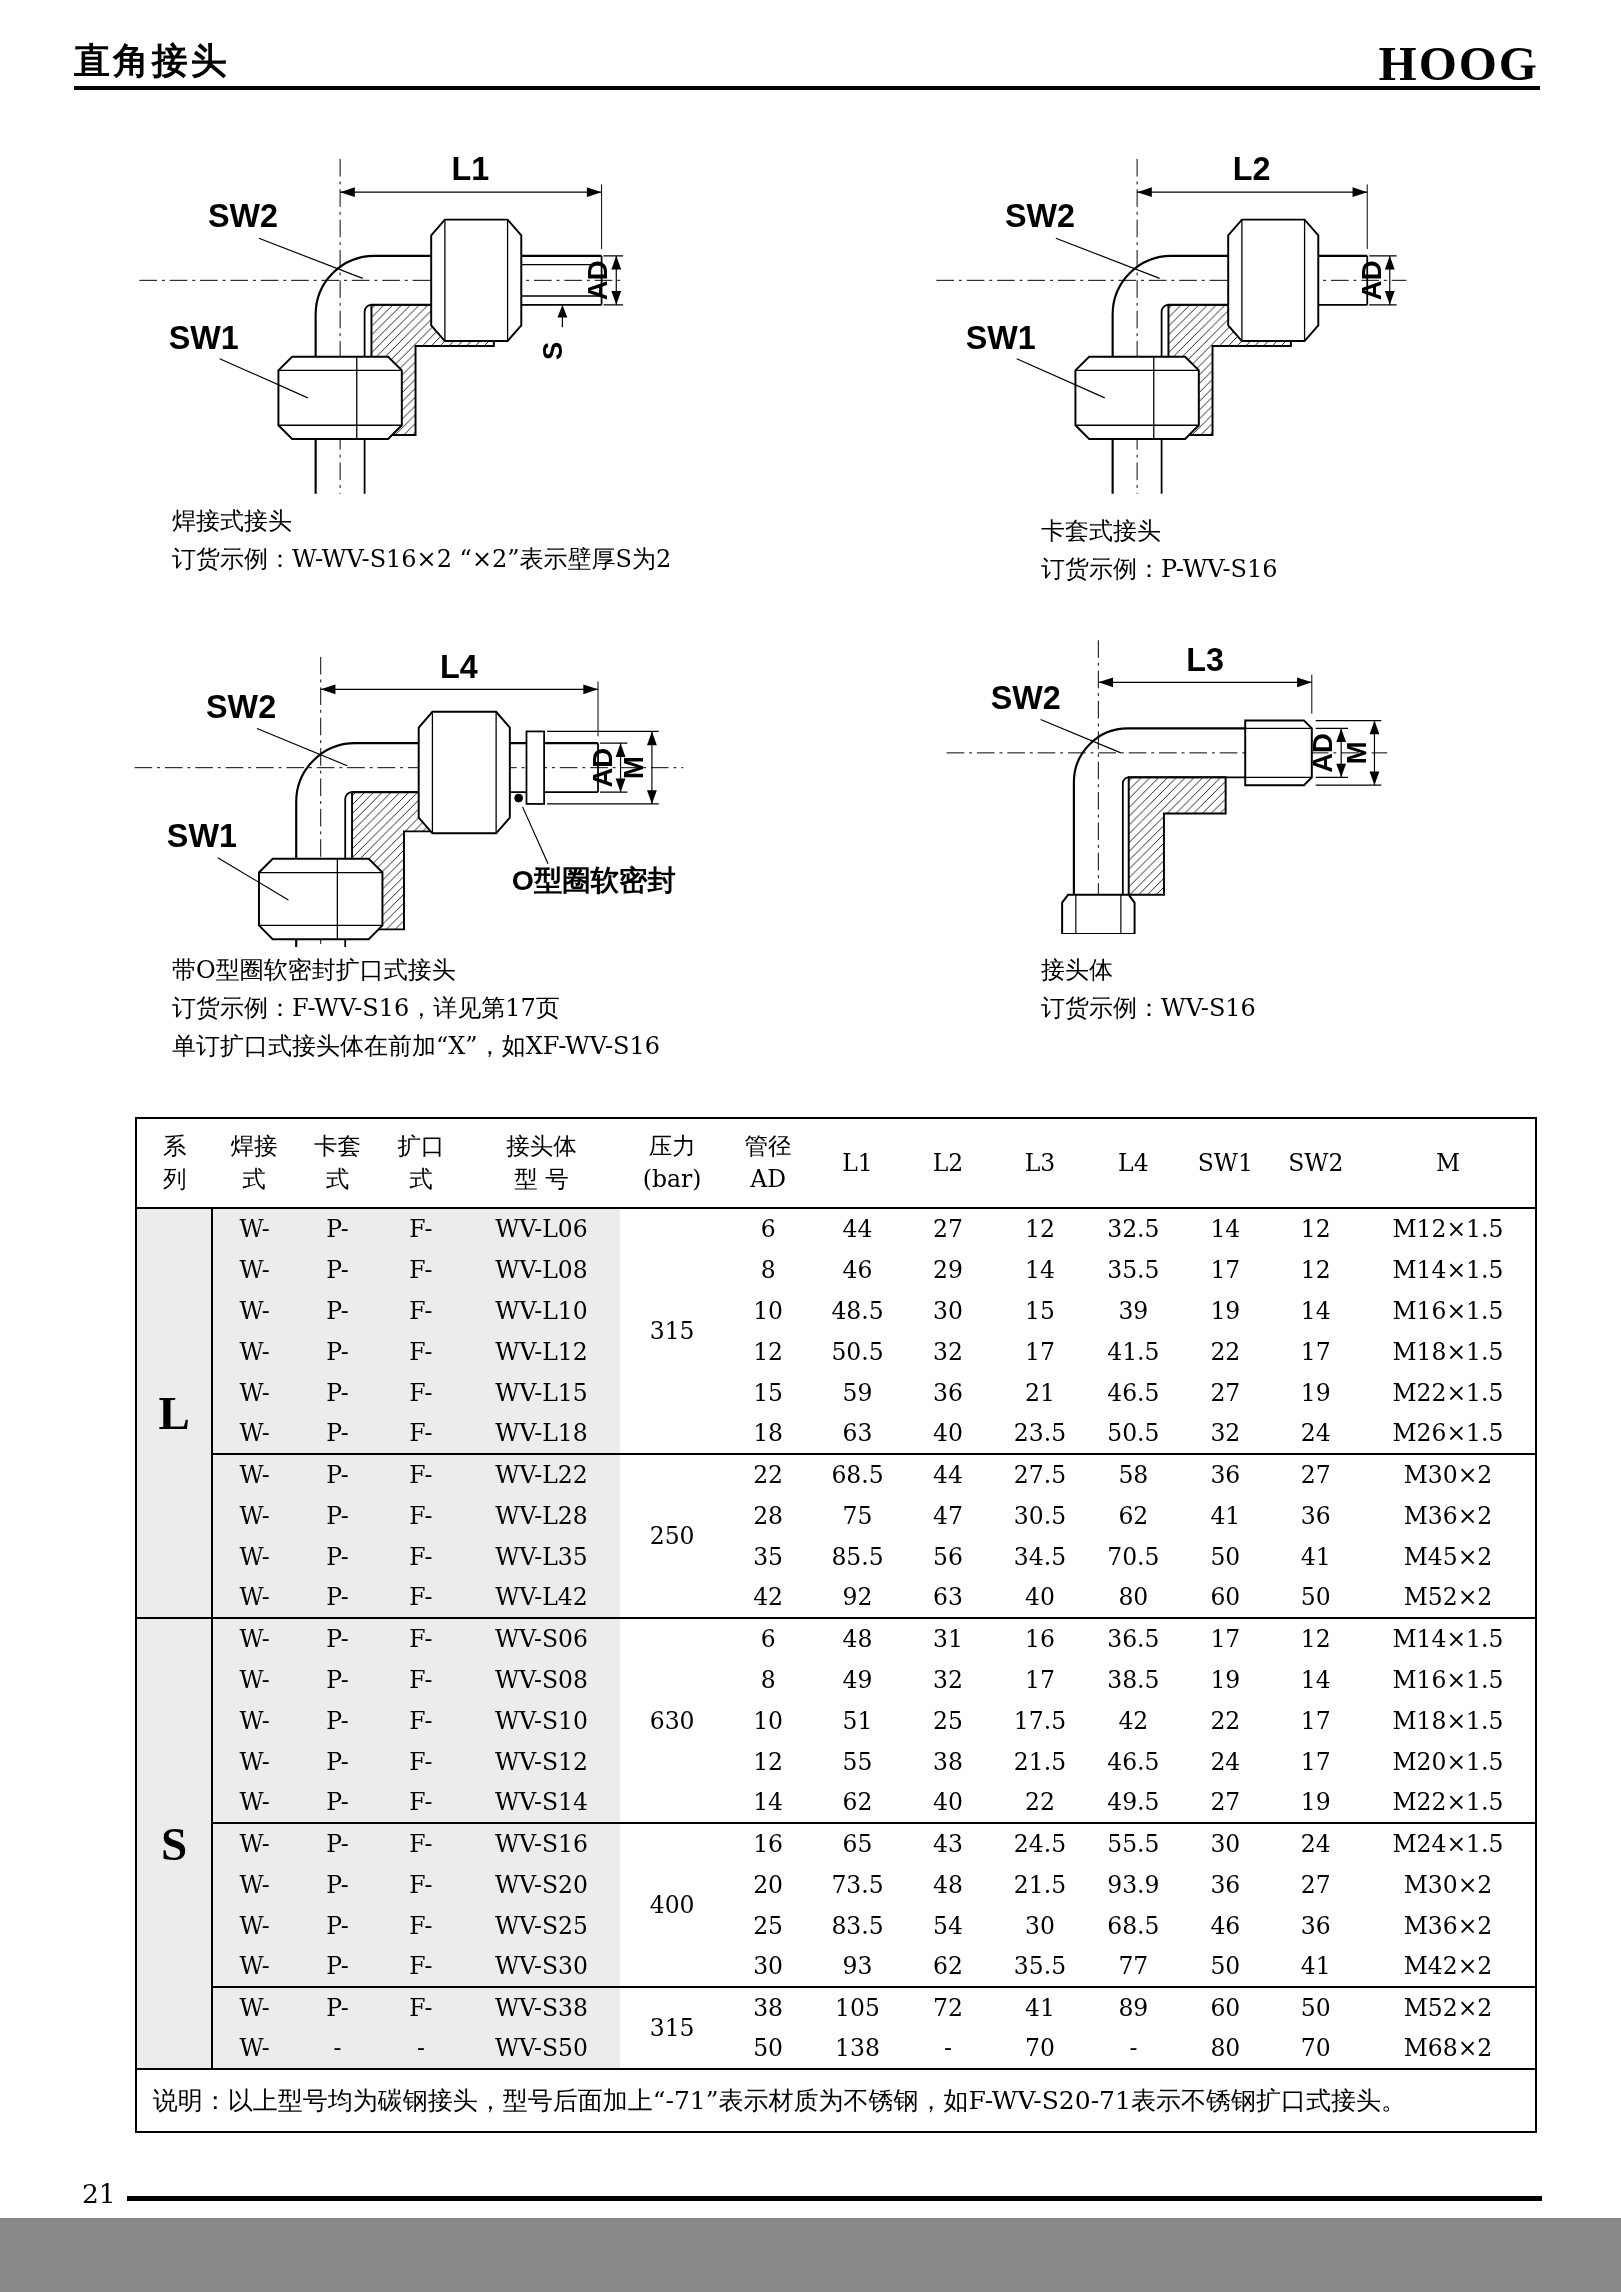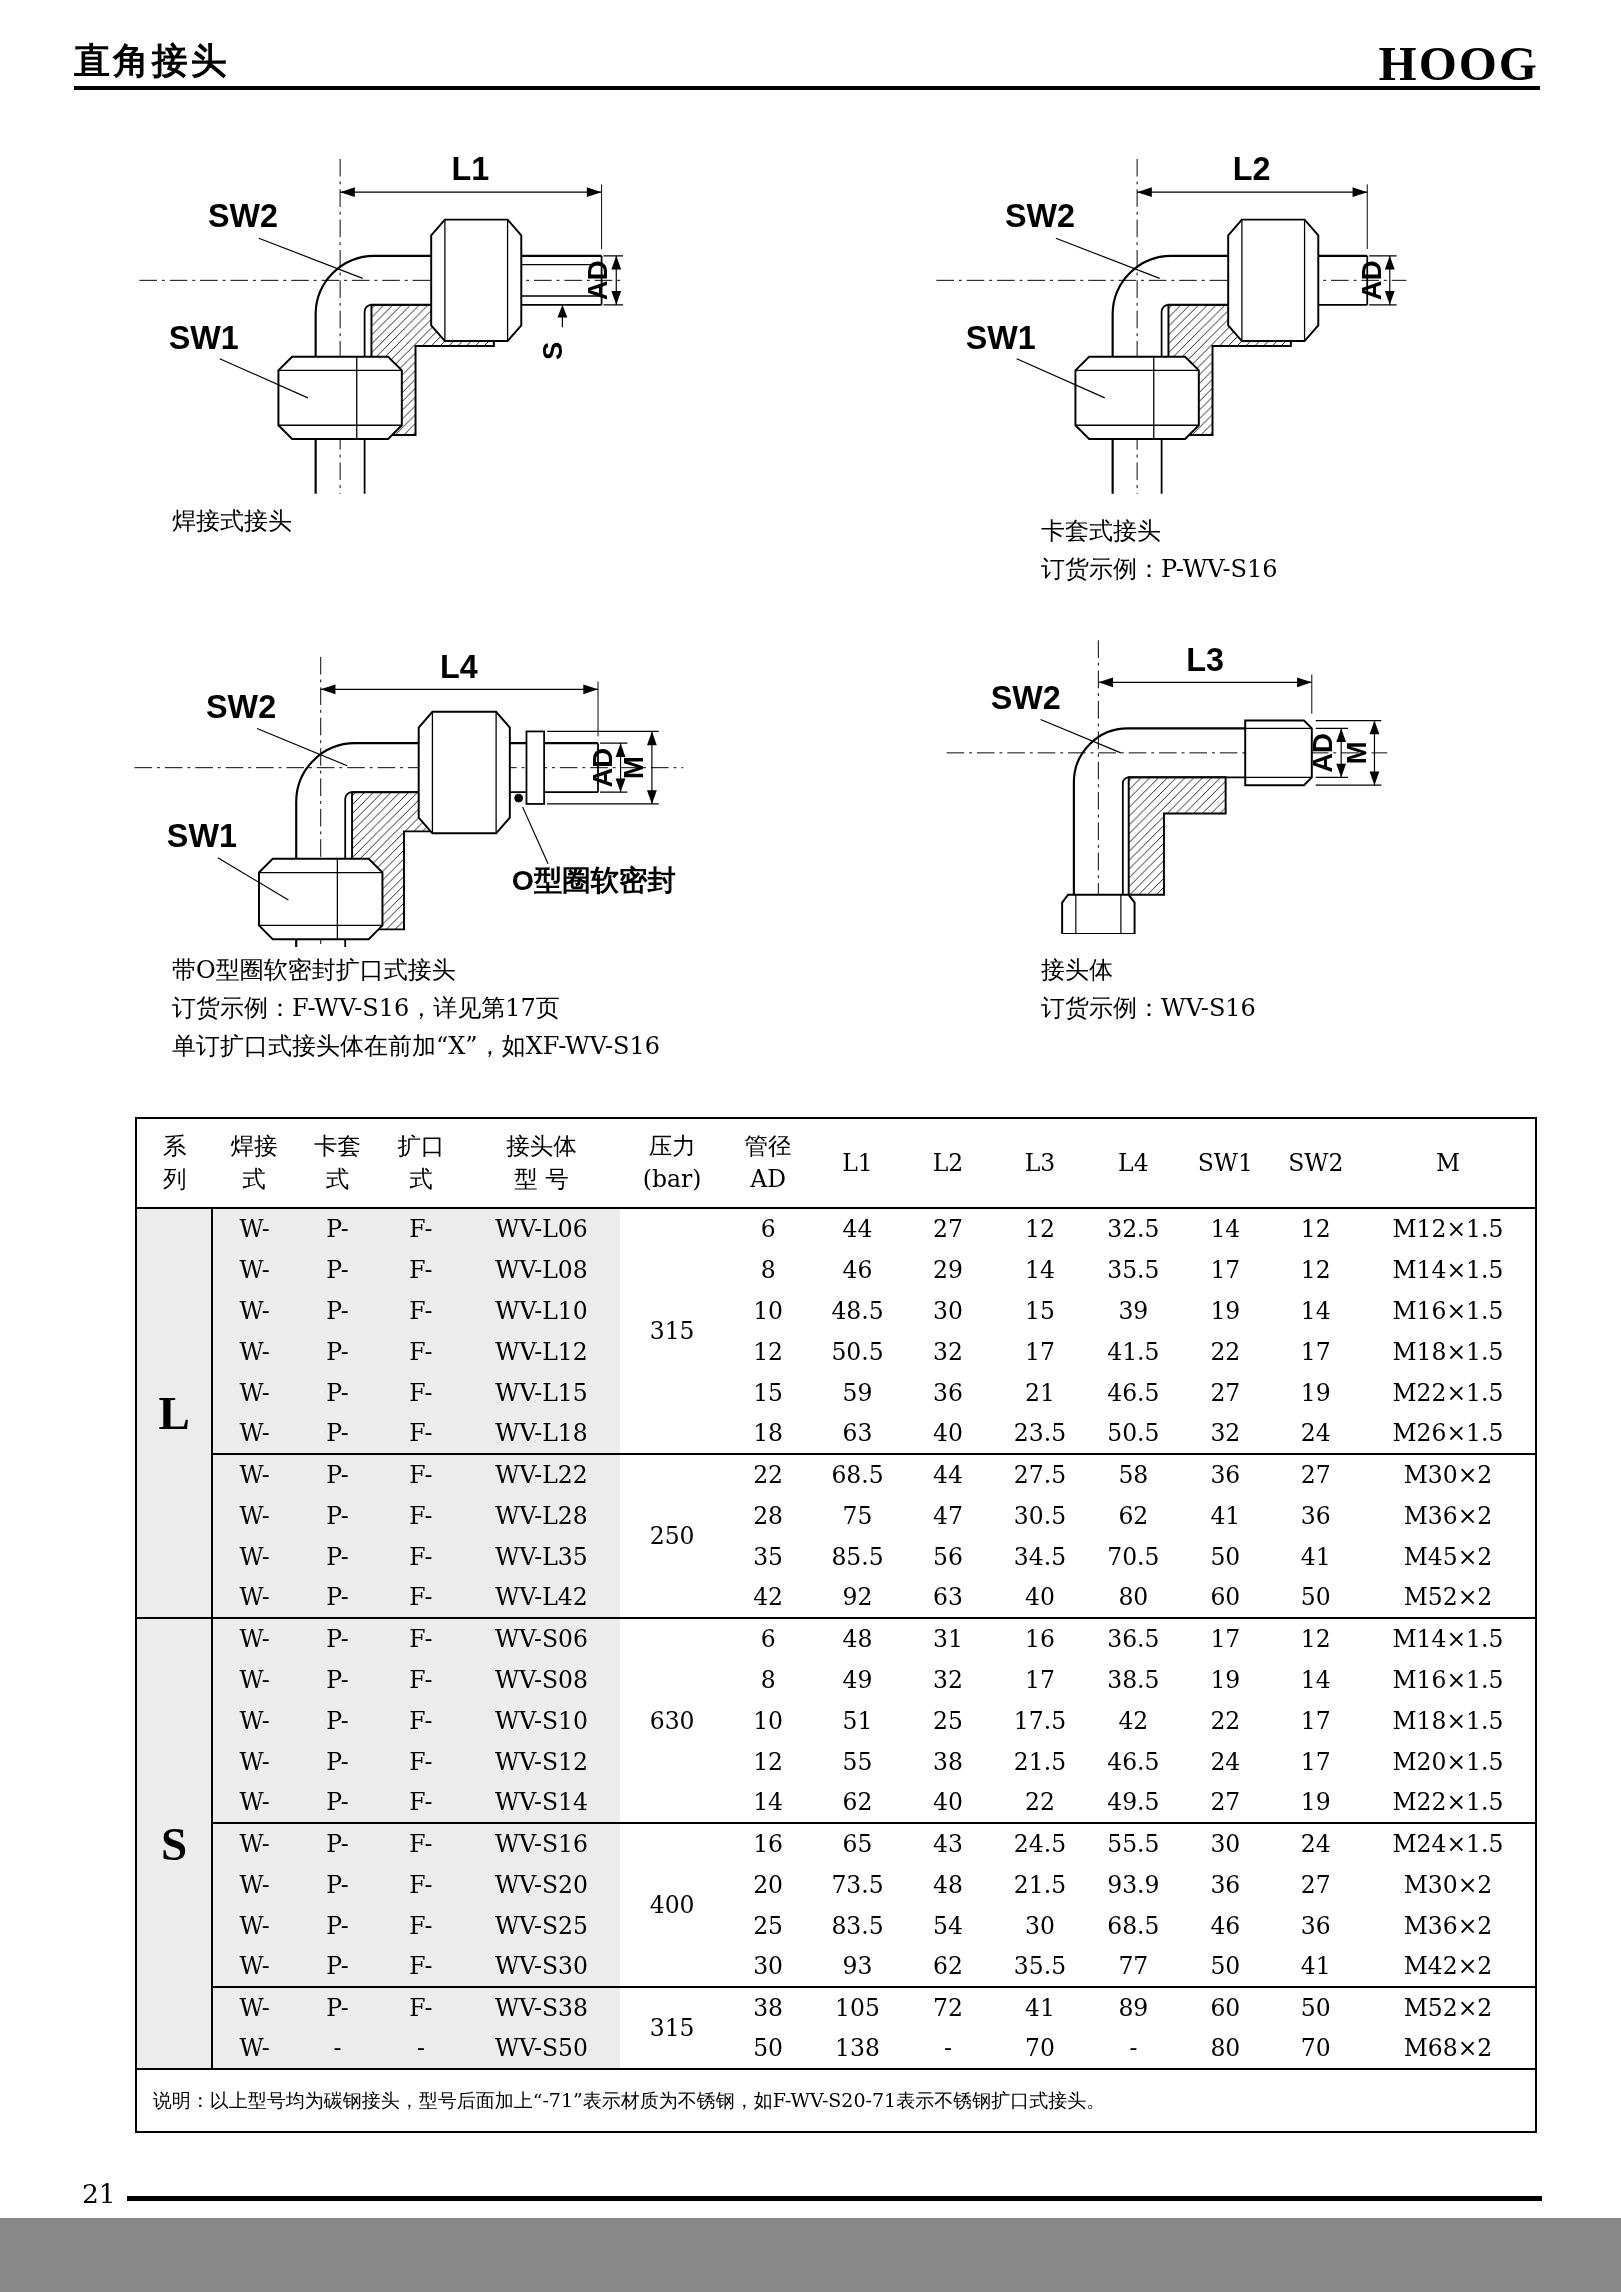--- a/index.html
+++ b/index.html
@@ -23,21 +23,21 @@
   th{font-weight:normal;border-bottom:2.9px solid #000;vertical-align:middle;padding:0;}
   th div{line-height:33px;text-align:center;}
   thead tr{height:90px;}
   tbody tr{height:41px;}
   td{text-align:center;vertical-align:middle;padding:0;}
   td.g{background:#ececec;}
   td.series{border-right:2px solid #000;font-size:47px;font-weight:bold;
             font-family:"Liberation Serif","DejaVu Serif",serif;}
   tr.gsep td{border-top:2.9px solid #000;}
   tr.noterow{height:63px;}
-  td.note{border-top:2.9px solid #000;text-align:left;padding:0 15.7px;font-size:19px;}
+  td.note{border-top:2.9px solid #000;text-align:left;padding:0 15.7px;font-size:25px;}
   
   .pageno{position:absolute;left:82px;top:2178px;font-family:"DejaVu Serif",serif;font-size:26.5px;}
   .footrule{position:absolute;left:127px;top:2196px;width:1415px;height:4.9px;background:#000;}
 </style>
 </head>
 <body>
 
 <div class="page">
 
   <div class="hdr-title">直角接头</div>
@@ -139,20 +139,21 @@
         <text x="100" y="136" font-size="33">SW2</text>
         <path d="M152,147 L258,188" stroke="#000" stroke-width="1.2"></path>
         <text x="60" y="260" font-size="33">SW1</text>
         <path d="M112,270 L202,310" stroke="#000" stroke-width="1.2"></path>
       </g>
     </svg>
   </div>
 
   <div class="cap" style="left:172px;top:502px;">
     <div>焊接式接头</div>
+    <div>订货示例：W-WV-S16×2 “×2”表示壁厚S为2</div>
   </div>
   <div class="cap" style="left:1041px;top:512px;">
     <div>卡套式接头</div>
     <div>订货示例：P-WV-S16</div>
   </div>
 
   <div class="fig" style="left:110px;top:606px;">
     <svg width="588" height="341" viewBox="0 0 600 348">
       <defs>
         <pattern id="p3" patternUnits="userSpaceOnUse" width="9" height="9">

